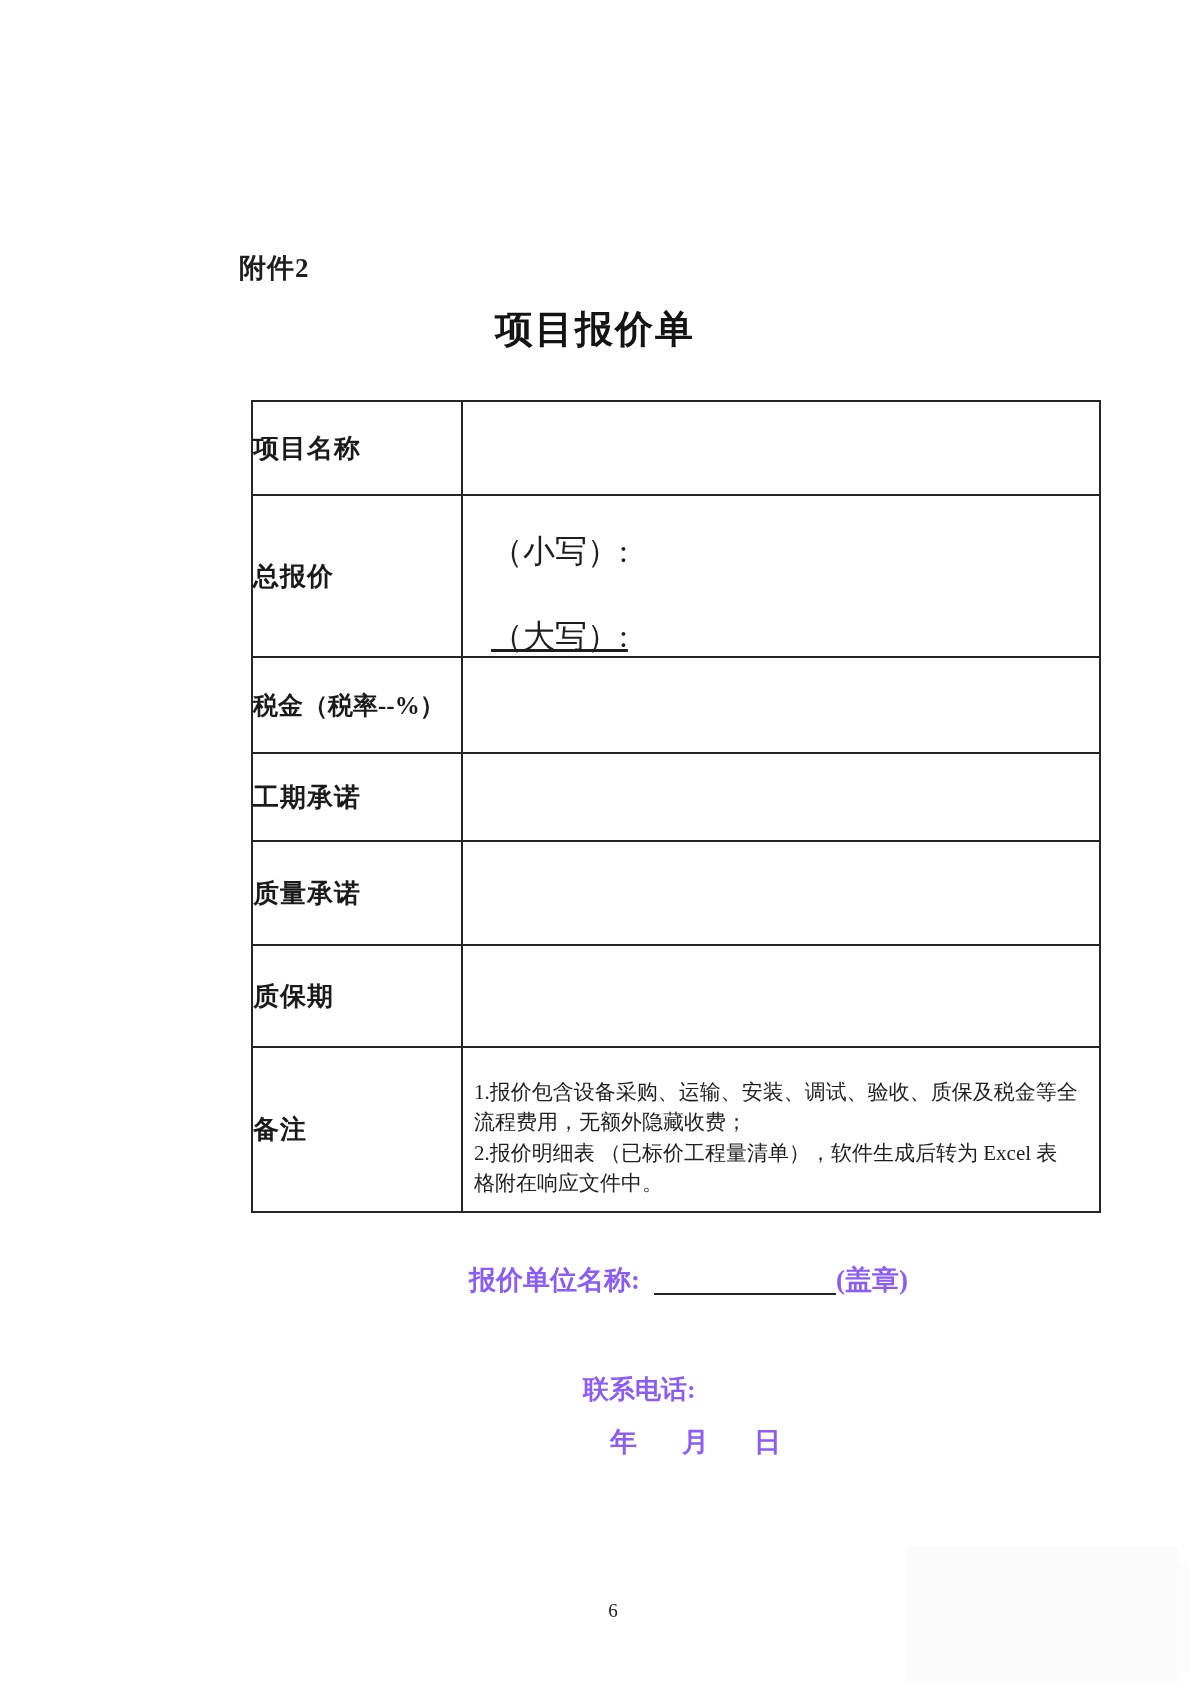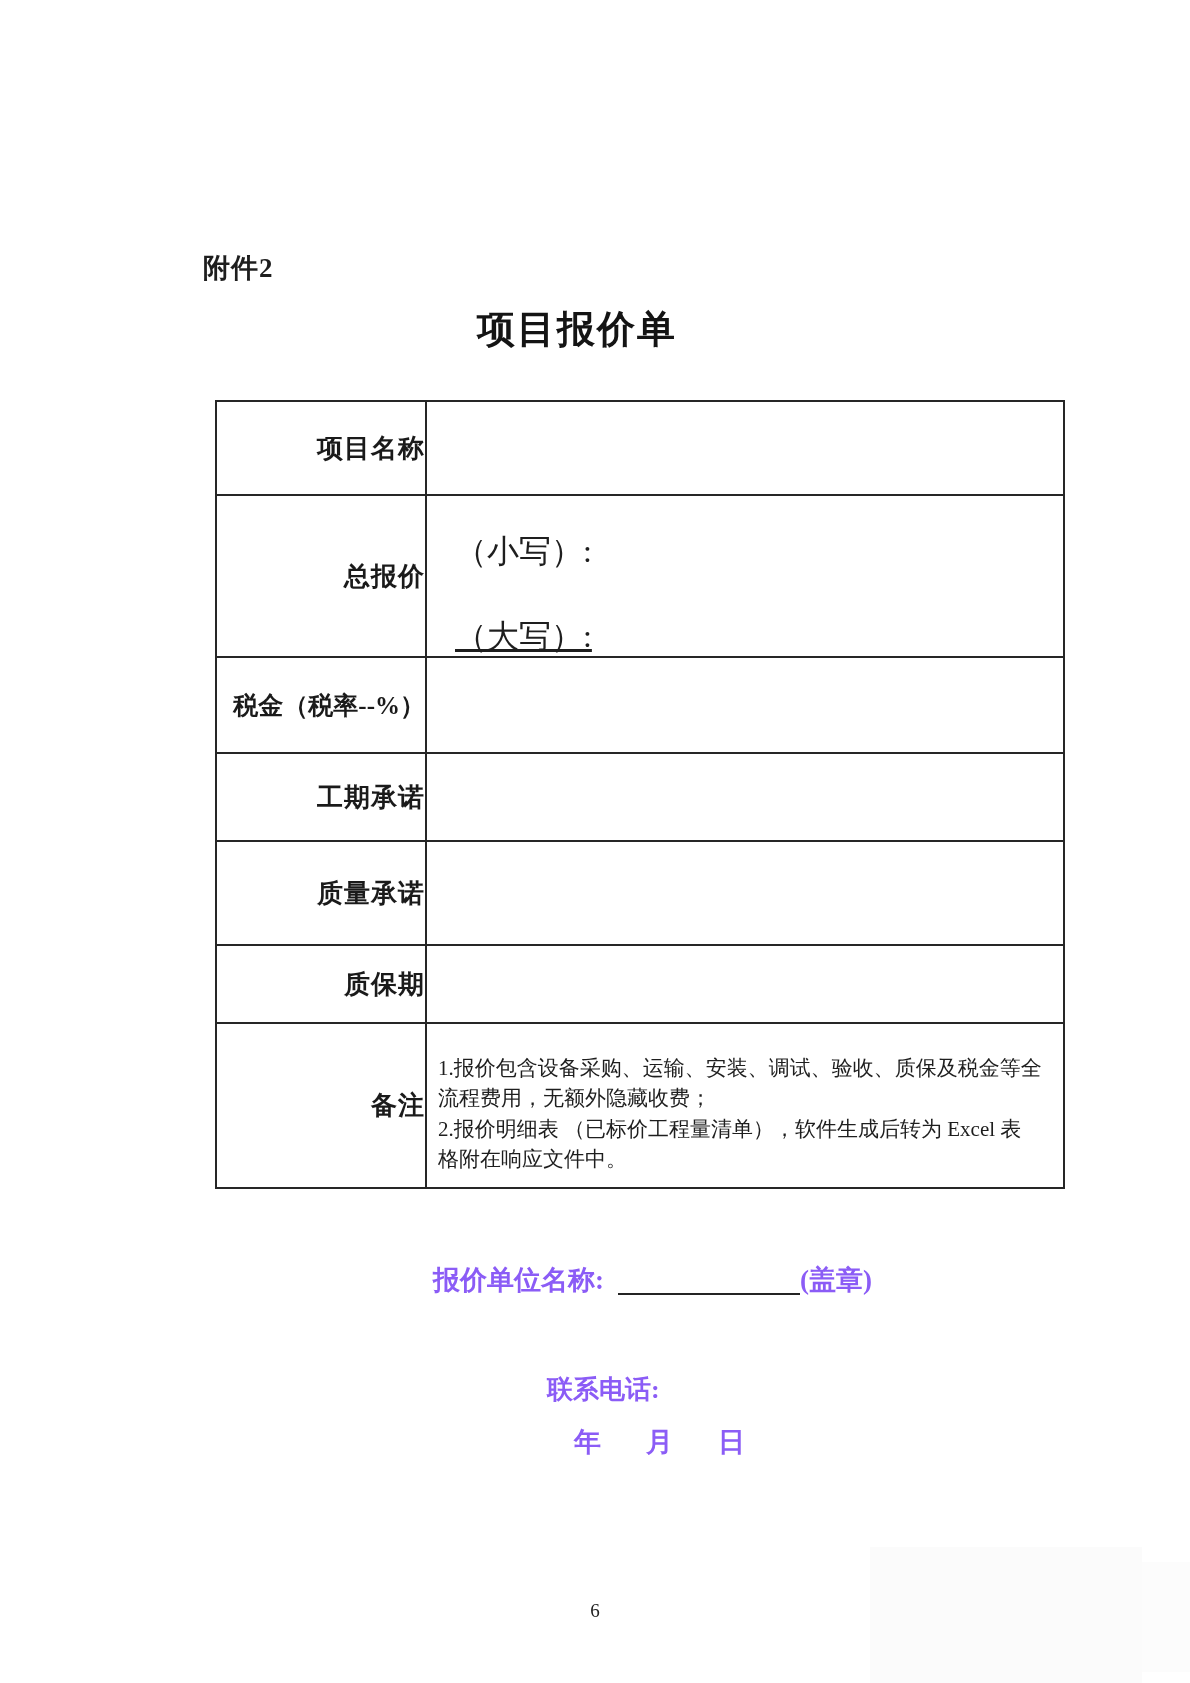--- a/index.html
+++ b/index.html
@@ -4,41 +4,41 @@
 <style>
   html, body { margin:0; padding:0; }
   body {
     width:1190px; height:1683px;
     background:#ffffff;
     font-family:"Liberation Serif","DejaVu Serif",serif;
     color:#1e1e1e;
     position:relative;
     overflow:hidden;
   }
-  .page { position:absolute; inset:0; }
+  .page { position:absolute; inset:0;margin-left:36px; }
 
   .attachment {
     position:absolute; left:203px; top:250px;
     font-size:27px; font-weight:600; letter-spacing:1px;
   }
   .doc-title {
     position:absolute; left:0; right:0; top:304px; margin:0;
     text-align:center; transform:translateX(-18px);
     font-size:38px; font-weight:700; letter-spacing:2px; color:#141414;
   }
 
   table.quote-table {
     position:absolute; left:215px; top:400px;
     width:846px; border-collapse:collapse; table-layout:fixed;
   }
   table.quote-table td {
     border:2px solid #262626; vertical-align:middle; padding:0;
   }
   td.c1 {
-    width:208px; text-align:right;
+    width:208px; text-align:left;
     font-size:26px; font-weight:600; letter-spacing:1px; color:#1a1a1a;
   }
   td.c1.tight { font-size:25px; letter-spacing:0; }
   td.c2 { width:636px; }
 
   .amount-lines { padding-left:28px; padding-top:34px; font-size:32px; font-weight:500; }
   .amount-line { line-height:36px; }
   .amount-line + .amount-line { margin-top:49px;text-decoration:underline; }
 
   .remarks { padding:16px 4px 0 11px; font-size:21px; line-height:30.5px; font-weight:500; }
@@ -96,21 +96,21 @@
       <td class="c2"></td>
     </tr>
     <tr style="height:88px;">
       <td class="c1">工期承诺</td>
       <td class="c2"></td>
     </tr>
     <tr style="height:104px;">
       <td class="c1">质量承诺</td>
       <td class="c2"></td>
     </tr>
-    <tr style="height:78px;">
+    <tr style="height:102px;">
       <td class="c1">质保期</td>
       <td class="c2"></td>
     </tr>
     <tr style="height:165px;">
       <td class="c1">备注</td>
       <td class="c2">
         <div class="remarks">
           <div class="remark-line">1.报价包含设备采购、运输、安装、调试、验收、质保及税金等全</div>
           <div class="remark-line">流程费用，无额外隐藏收费；</div>
           <div class="remark-line">2.报价明细表 （已标价工程量清单），软件生成后转为 Excel 表</div>

